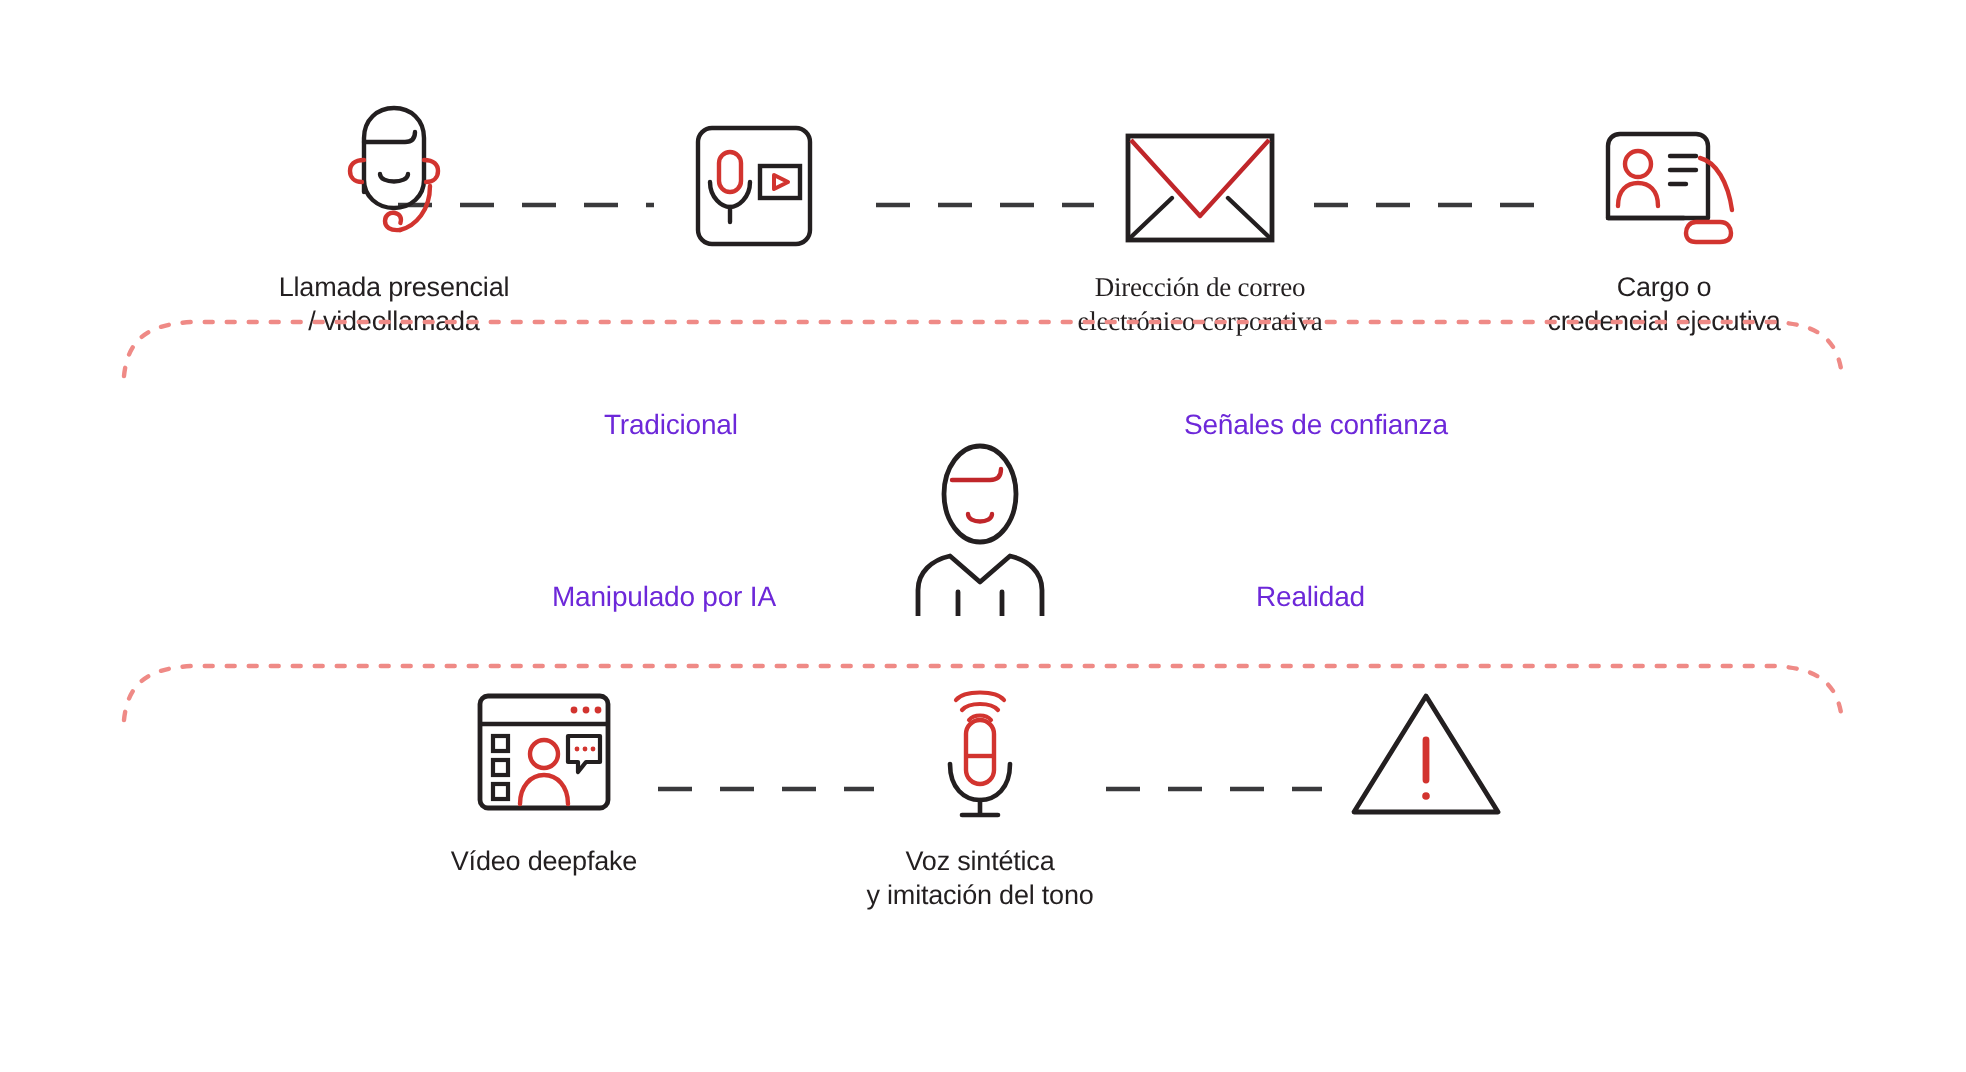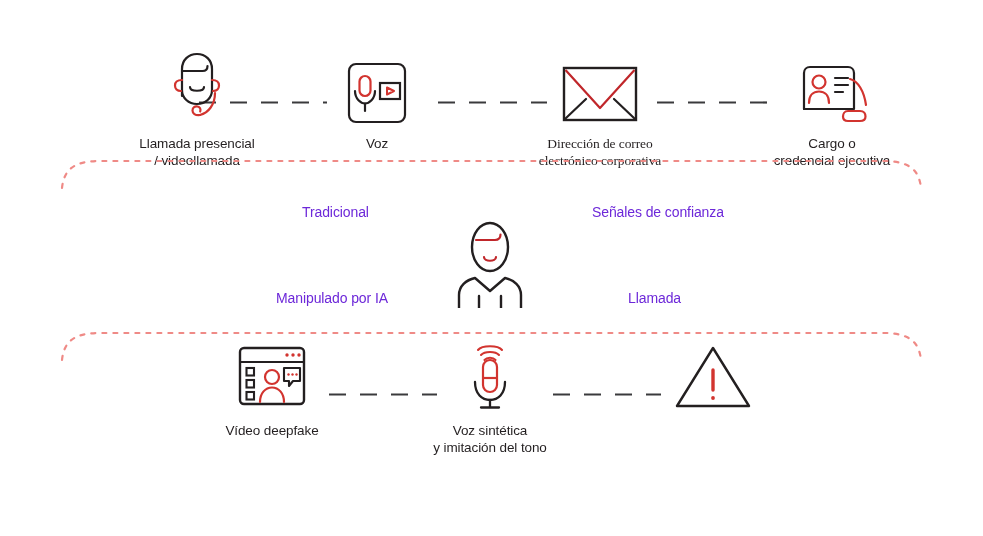--- a/index.html
+++ b/index.html
@@ -105,21 +105,20 @@
         <rect x="8" y="3" width="56" height="58" rx="7" ry="7" fill="none" stroke="#231f20" stroke-width="2.2"></rect>
 
         <rect x="18.5" y="15" width="11" height="20" rx="5.5" ry="5.5" fill="none" stroke="#d2342f" stroke-width="2.2"></rect>
         <path d="M14 30 C14 38 20 42.5 24 42.5 C28 42.5 34 38 34 30" fill="none" stroke="#231f20" stroke-width="2.2" stroke-linecap="round"></path>
         <line x1="24" y1="42.5" x2="24" y2="50" stroke="#231f20" stroke-width="2.2" stroke-linecap="round"></line>
 
         <rect x="39" y="22" width="20" height="16" fill="none" stroke="#231f20" stroke-width="2.2"></rect>
         <path d="M46 26.5 L53 30 L46 33.5 Z" fill="none" stroke="#d2342f" stroke-width="2" stroke-linejoin="round"></path>
       </svg>
     </div>
-    <div class="caption">Voz</div>
   </div>
 
   <div class="node" style="left:485px; top:45px; width:230px;font-family:Liberation Serif, serif;">
     <div class="icon-wrap">
       <svg width="92" height="64" viewBox="0 0 92 64">
         <rect x="10" y="7" width="72" height="52" fill="none" stroke="#231f20" stroke-width="2.4"></rect>
 
         <path d="M11.5 9 L46 47 L80.5 9" fill="none" stroke="#c0262a" stroke-width="2.2" stroke-linejoin="round"></path>
 
         <line x1="11.5" y1="57.5" x2="32" y2="38" stroke="#231f20" stroke-width="2.2" stroke-linecap="round"></line>
@@ -172,21 +171,21 @@
         <path d="M36 39 C36 44 48 44 48 39" fill="none" stroke="#c0262a" stroke-width="2.2" stroke-linecap="round"></path>
 
         <path d="M11 90 L11 77 C11 68 18 62 27 60 L42 73 L57 60 C66 62 73 68 73 77 L73 90" fill="none" stroke="#231f20" stroke-width="2.4" stroke-linejoin="round" stroke-linecap="round"></path>
         <line x1="31" y1="78" x2="31" y2="90" stroke="#231f20" stroke-width="2.4" stroke-linecap="round"></line>
         <line x1="53" y1="78" x2="53" y2="90" stroke="#231f20" stroke-width="2.4" stroke-linecap="round"></line>
       </svg>
     </div>
   </div>
 
   <div class="redlabel" style="left:276px; top:290px;">Manipulado por IA</div>
-  <div class="redlabel" style="left:628px; top:290px;">Llamada</div>
+  <div class="redlabel" style="left:628px; top:290px;">Realidad</div>
 
   <div class="bracket" style="top:312px; height:50px;">
     <svg width="983" height="50" viewBox="0 0 983 50">
       <path d="M62 48 C64 28 76 22 96 21 L887 21 C907 22 919 28 921 48" fill="none" stroke="#ef8a86" stroke-width="2.2" stroke-dasharray="4 7" stroke-linecap="round"></path>
     </svg>
   </div>
 
   <div class="dashline" style="left:328px; top:393px;">
     <svg width="110" height="3" viewBox="0 0 110 3">
       <line x1="1" y1="1.5" x2="109" y2="1.5" stroke="#3a3a3c" stroke-width="2.2" stroke-dasharray="17 14"></line>

